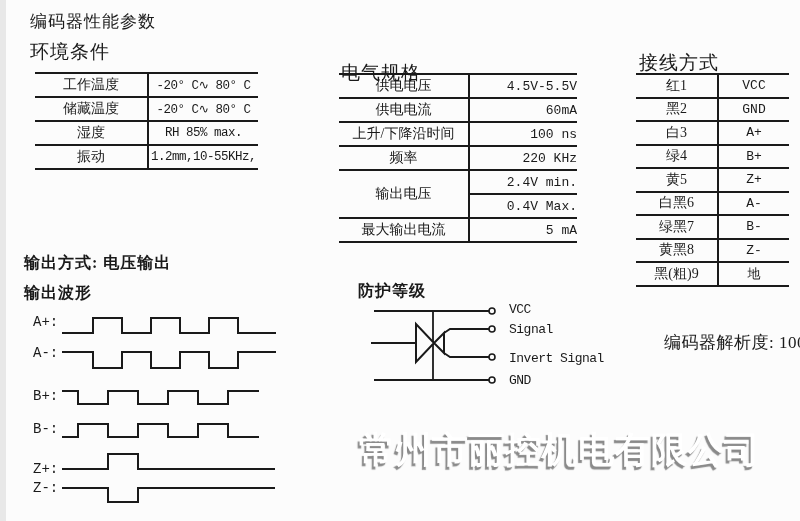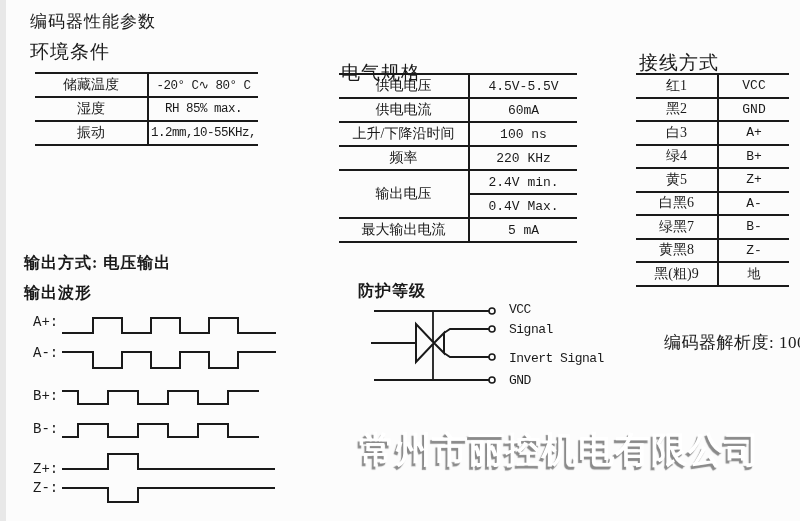--- a/index.html
+++ b/index.html
@@ -21,21 +21,21 @@
   table.t td{
     border-bottom:2px solid #1a1a1a;
     text-align:center;vertical-align:middle;
     padding:0;overflow:hidden;white-space:nowrap;
     font-size:14px;
   }
   table.t td.val{border-left:2px solid #1a1a1a;}
   .t-env td{height:22px;}
   .t-env td.val{font-family:"Liberation Mono","DejaVu Sans Mono",monospace;font-size:12.5px;letter-spacing:-0.5px;}
   .t-elec td{height:22px;}
-  .t-elec td.val{font-family:"Liberation Mono","DejaVu Sans Mono",monospace;font-size:13px;}
+  .t-elec td.val{font-family:"Liberation Mono","DejaVu Sans Mono",monospace;font-size:13px;text-align:right;}
   .t-wire td{height:21.5px;}
   .t-wire td.val{font-family:"Liberation Mono","DejaVu Sans Mono",monospace;font-size:13px;}
   svg.diagram{position:absolute;overflow:visible;}
   svg .trace{fill:none;stroke:#1a1a1a;stroke-width:2;stroke-linejoin:miter;}
   svg .wire{fill:none;stroke:#1a1a1a;stroke-width:1.8;}
   svg .shape{fill:#fcfcfc;stroke:#1a1a1a;stroke-width:2;stroke-linejoin:miter;}
   svg .term{fill:#fcfcfc;stroke:#1a1a1a;stroke-width:1.6;}
   svg text{font-family:"Liberation Mono","DejaVu Sans Mono",monospace;font-size:14px;fill:#1a1a1a;}
   .circ-label{font-size:13px;letter-spacing:-0.5px;}
   .resolution{font-size:17px;letter-spacing:0.5px;}
@@ -52,20 +52,24 @@
   <div class="abs doc-title" style="left:24px;top:10px">编码器性能参数</div>
 
   <div class="abs sec-title" style="left:24px;top:39px">环境条件</div>
 
   <table class="t t-env" style="left:29px;top:72px;width:223px">
     <colgroup>
         <col style="width:113px">
         <col style="width:110px">
       </colgroup>
     <tbody>
+        <tr>
+      <td class="lab">工作温度</td>
+      <td class="val">-20° C∿ 80° C</td>
+    </tr>
     <tr>
       <td class="lab">储藏温度</td>
       <td class="val">-20° C∿ 80° C</td>
     </tr>
     <tr>
       <td class="lab">湿度</td>
       <td class="val">RH 85% max.</td>
     </tr>
     <tr>
       <td class="lab">振动</td>

